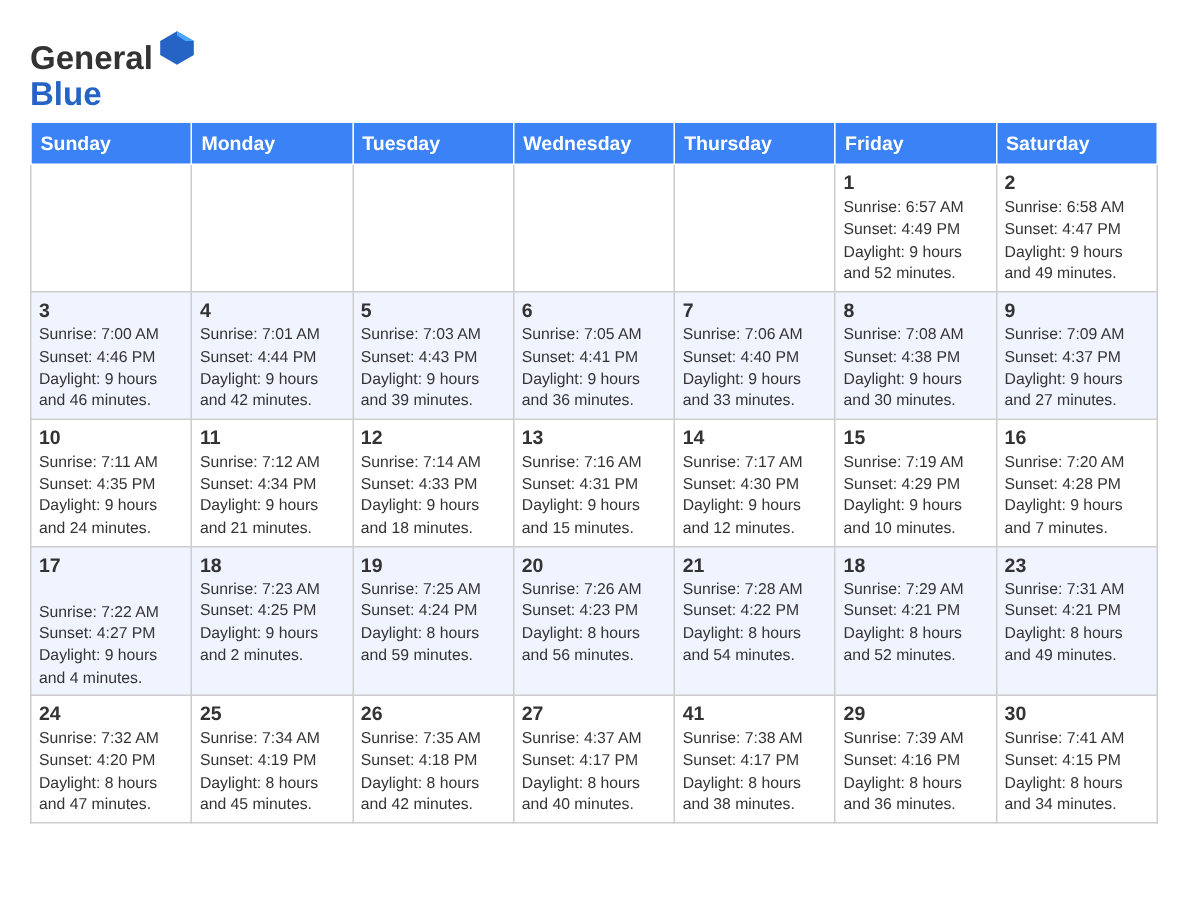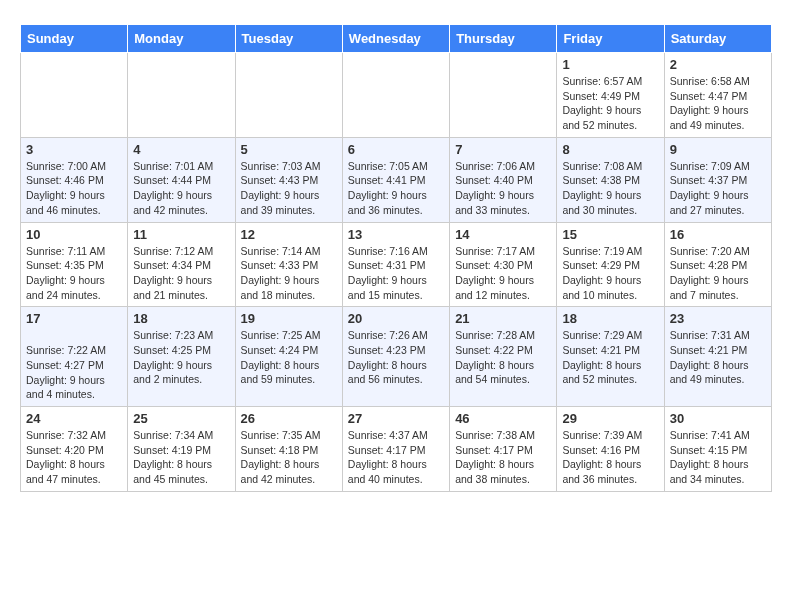--- a/index.html
+++ b/index.html
@@ -98,20 +98,29 @@
     }
     .row-even td { background: #eef2ff; }
     .row-odd td { background: #fff; }
   </style>
 </head>
 <body>
 
 <div class="header">
   <div class="logo">
     <div>
+      <div class="logo-text">
+        <span class="logo-general">General</span><svg class="logo-icon" viewBox="0 0 30 30">
+            <polygon points="15,3 27,10 27,20 15,27 3,20 3,10" fill="#2563c4"></polygon>
+            <polygon points="15,3 27,10 21,10 15,6" fill="#4da6ff"></polygon>
+          </svg>
+      </div>
+      <div class="logo-text">
+        <span class="logo-blue">Blue</span>
+      </div>
     </div>
   </div>
   <div class="title-area">
     <div class="month-title"></div>
     <div class="location"></div>
   </div>
 </div>
 
 <table class="calendar">
   <thead>
@@ -296,21 +305,21 @@
 Sunset: 4:18 PM
 Daylight: 8 hours and 42 minutes.</div>
         </td>
         <td>
           <span class="day-num">27</span>
           <div class="day-info" style="white-space: pre-line;">Sunrise: 4:37 AM
 Sunset: 4:17 PM
 Daylight: 8 hours and 40 minutes.</div>
         </td>
         <td>
-          <span class="day-num">46</span>
+          <span class="day-num">41</span>
           <div class="day-info" style="white-space: pre-line;">Sunrise: 7:38 AM
 Sunset: 4:17 PM
 Daylight: 8 hours and 38 minutes.</div>
         </td>
         <td>
           <span class="day-num">29</span>
           <div class="day-info" style="white-space: pre-line;">Sunrise: 7:39 AM
 Sunset: 4:16 PM
 Daylight: 8 hours and 36 minutes.</div>
         </td>

